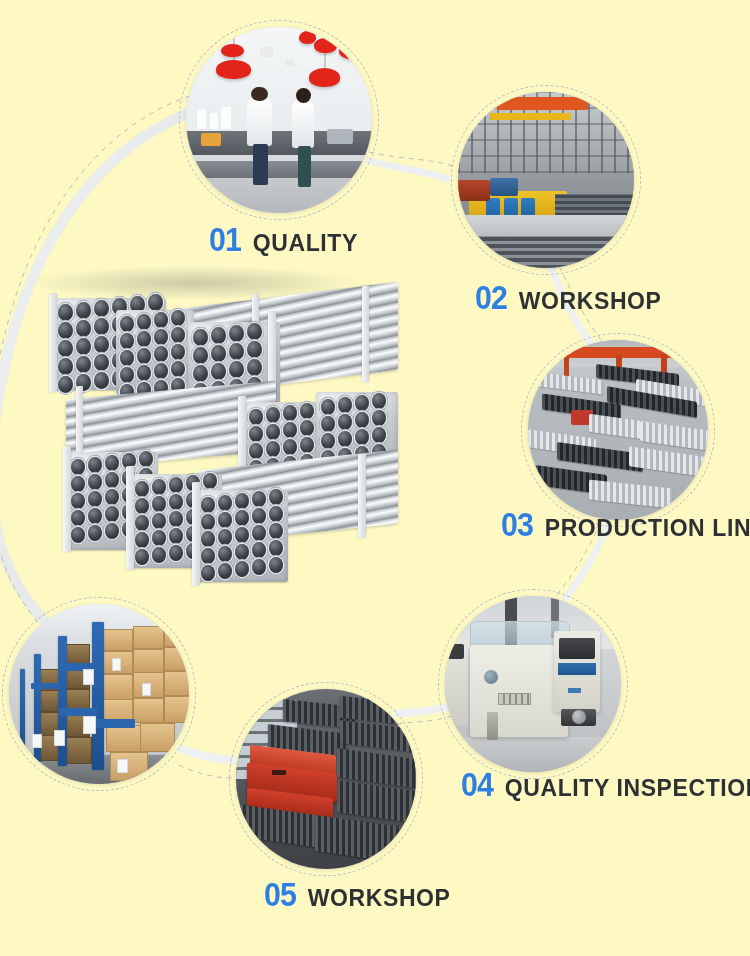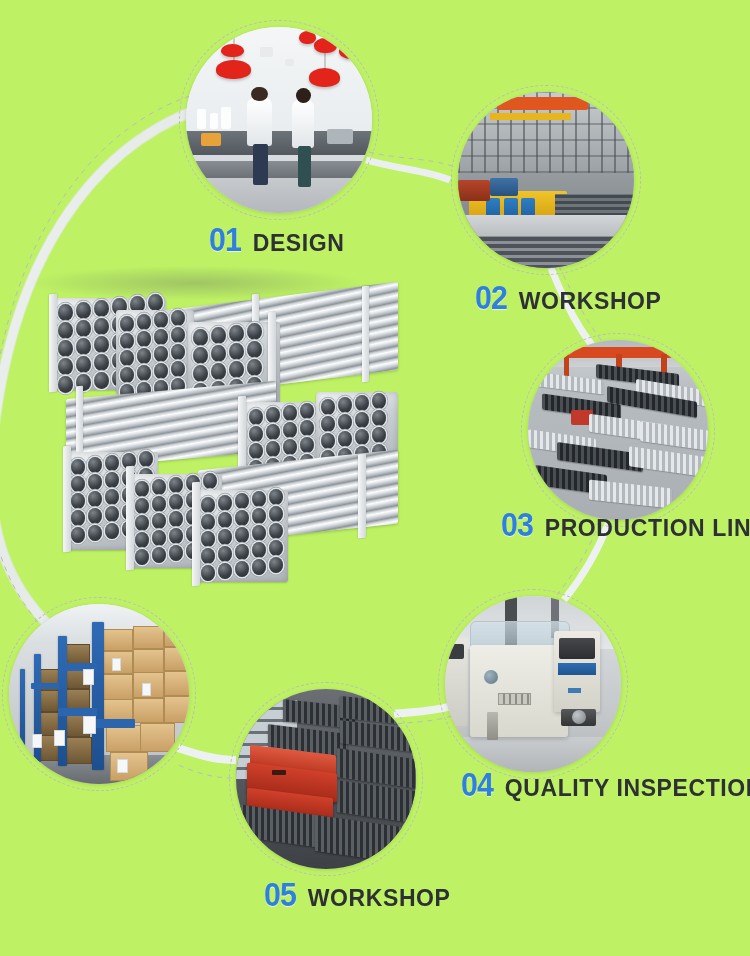--- a/index.html
+++ b/index.html
@@ -5,21 +5,21 @@
 <style>
   html,body{margin:0;padding:0;background:#ffffff;}
   body{
     font-family:"Liberation Sans", sans-serif;
     -webkit-font-smoothing:antialiased;
   }
   #stage{
     position:relative;
     width:750px;
     height:956px;
-    background:#bef264;
+    background:#fef9c3;
     overflow:hidden;
   }
   
   .connectors{
     position:absolute;
     left:0; top:0;
     width:750px; height:956px;
     pointer-events:none;
     z-index:1;
   }
@@ -475,21 +475,21 @@
         <div class="coat" style="left:57%;top:39%;width:12%;height:26%;"></div>
         <div class="head" style="left:59%;top:33%;width:8%;height:8%;background:#2d2018;"></div>
         <div class="legs" style="left:60%;top:64%;width:7%;height:22%;background:#2f4f50;"></div>
         <div class="glass" style="left:8%;top:57%;width:11%;height:7%;background:#e8a23a;"></div>
         <div class="glass" style="left:76%;top:55%;width:14%;height:8%;background:#aeb6bb;"></div>
       </div>
     </div>
   </div>
   <div class="caption" style="left:209px; top:221px;">
     <span class="num">01</span>
-    <span class="lbl">DESIGN</span>
+    <span class="lbl">QUALITY</span>
   </div>
 
   <div class="node" style="left:458px; top:92px; width:176px; height:176px;">
     <div class="ring"></div>
     <div class="photo">
       <div class="scene ws">
         <div class="roof"></div>
         <div class="crane"></div>
         <div class="crane2"></div>
         <div class="yellowmc"></div>

